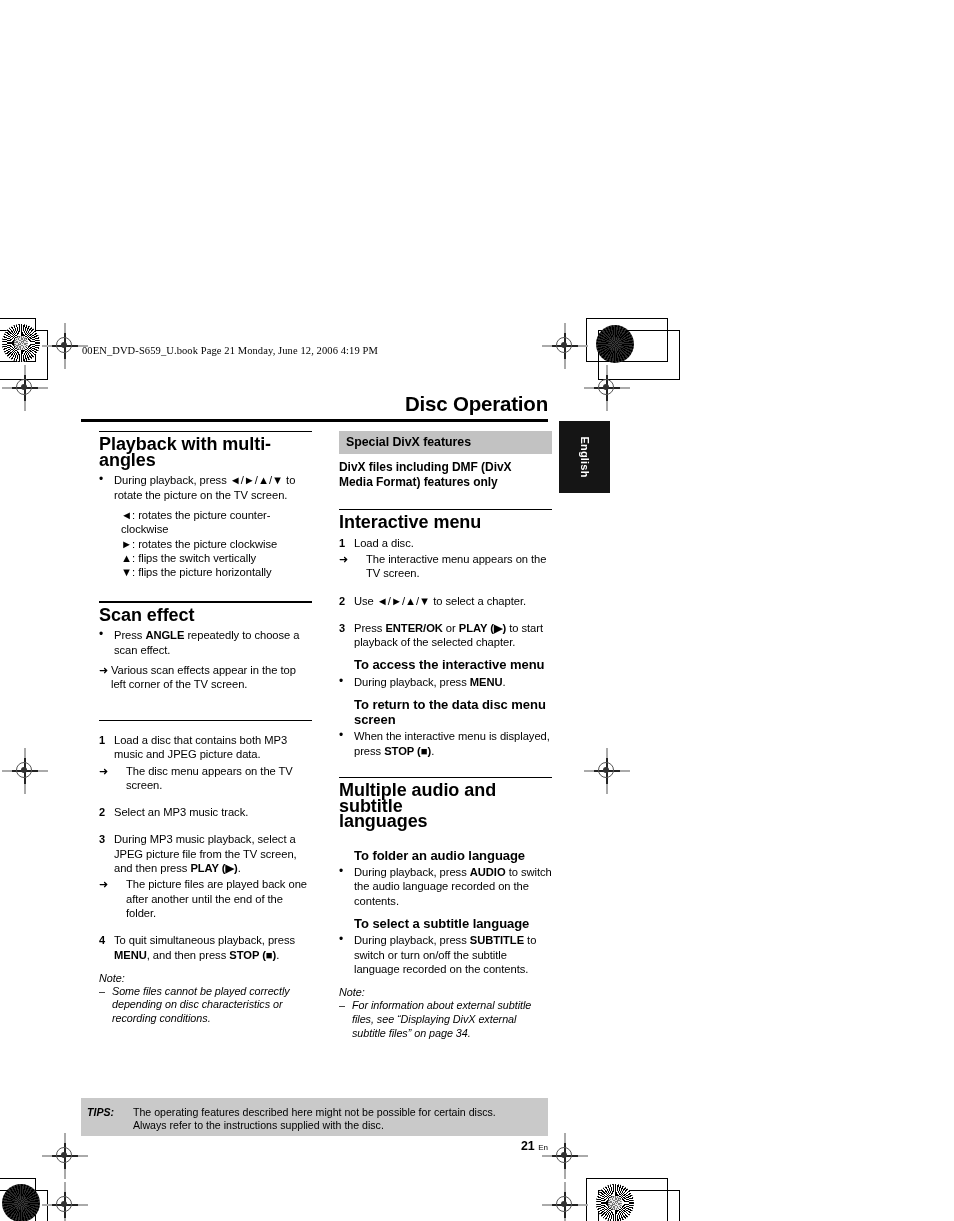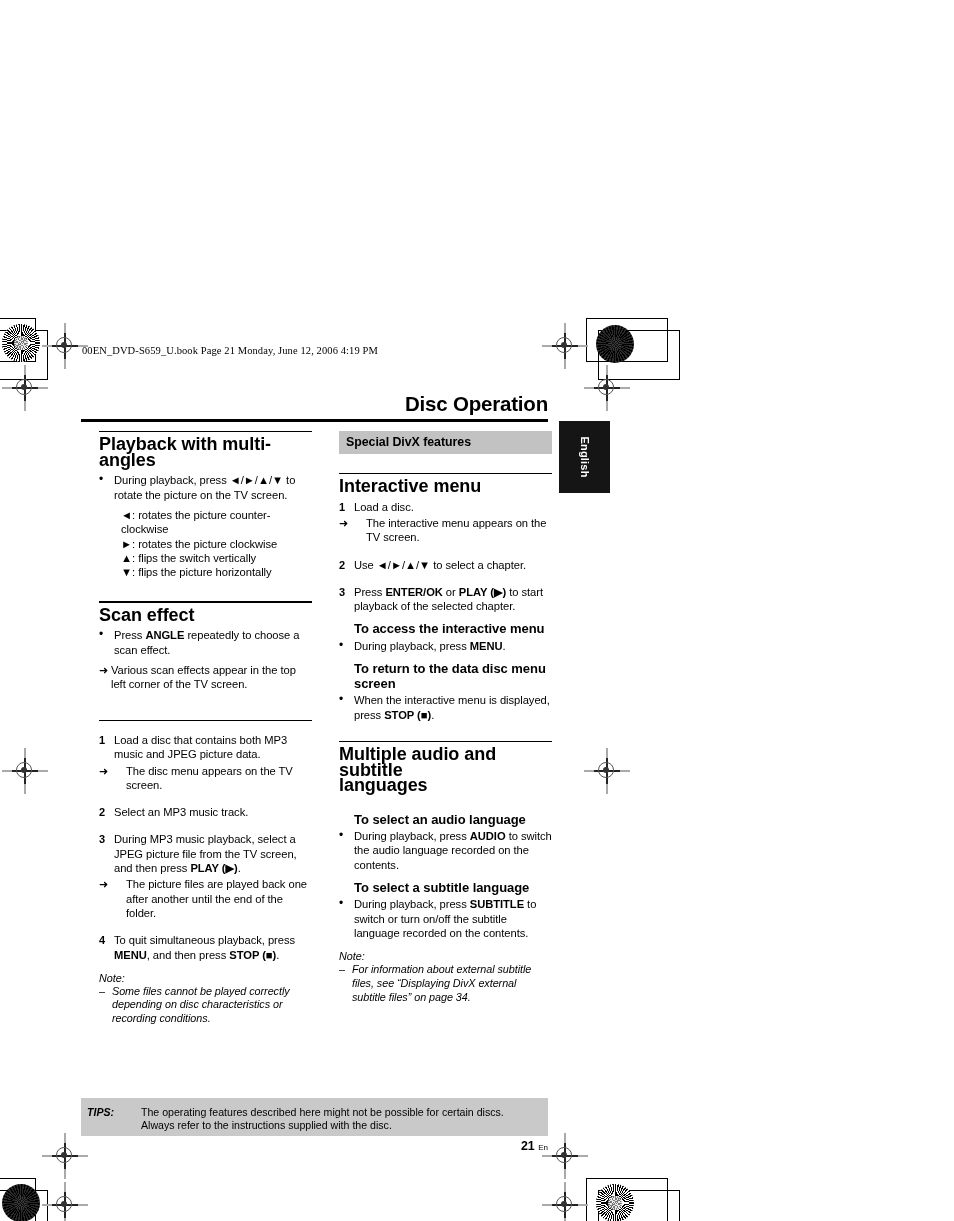--- a/index.html
+++ b/index.html
@@ -266,21 +266,21 @@
   .tips-label {
     position: absolute;
     left: 6px;
     top: 8px;
     font-size: 10.6px;
     font-weight: bold;
     font-style: italic;
   }
   .tips-text {
     position: absolute;
-    left: 60px;
+    left: 52px;
     top: 8px;
     width: 405px;
     font-size: 10.6px;
     line-height: 13.4px;
   }
 
   .pagenum {
     position: absolute;
     left: 500px;
     top: 1139px;
@@ -476,20 +476,21 @@
     <p class="note-label">Note:</p>
     <div class="row dash">
       <span class="marker">–</span>
       <span class="txt">Some files cannot be played correctly depending on disc characteristics or recording conditions.</span>
     </div>
   </div>
 
   <div class="col col-right">
 
     <div class="gray-bar">Special DivX features</div>
+    <p class="bold-lead"><span>DivX files including DMF (DivX</span><br><span>Media Format) features only</span></p>
 
     <div class="spacer-md"></div>
 
     <div class="sec-rule thin"></div>
     <h2 class="head">Interactive menu</h2>
 
     <div class="row num">
       <span class="marker">1</span>
       <span class="txt">Load a disc.</span>
     </div>
@@ -524,21 +525,21 @@
       <span class="txt"><span>When the interactive menu is displayed, press </span><b>STOP (■)</b><span>.</span></span>
     </div>
 
     <div class="spacer-md"></div>
 
     <div class="sec-rule thin"></div>
     <h2 class="head"><span>Multiple audio and subtitle</span><br><span>languages</span></h2>
 
     <div class="spacer-sm"></div>
 
-    <h3 class="subhead tight">To select an audio language</h3>
+    <h3 class="subhead tight">To folder an audio language</h3>
     <div class="row bullet">
       <span class="marker">•</span>
       <span class="txt"><span>During playback, press </span><b>AUDIO</b><span> to switch the audio language recorded on the contents.</span></span>
     </div>
 
     <h3 class="subhead">To select a subtitle language</h3>
     <div class="row bullet">
       <span class="marker">•</span>
       <span class="txt"><span>During playback, press </span><b>SUBTITLE</b><span> to switch or turn on/off the subtitle language recorded on the contents.</span></span>
     </div>

